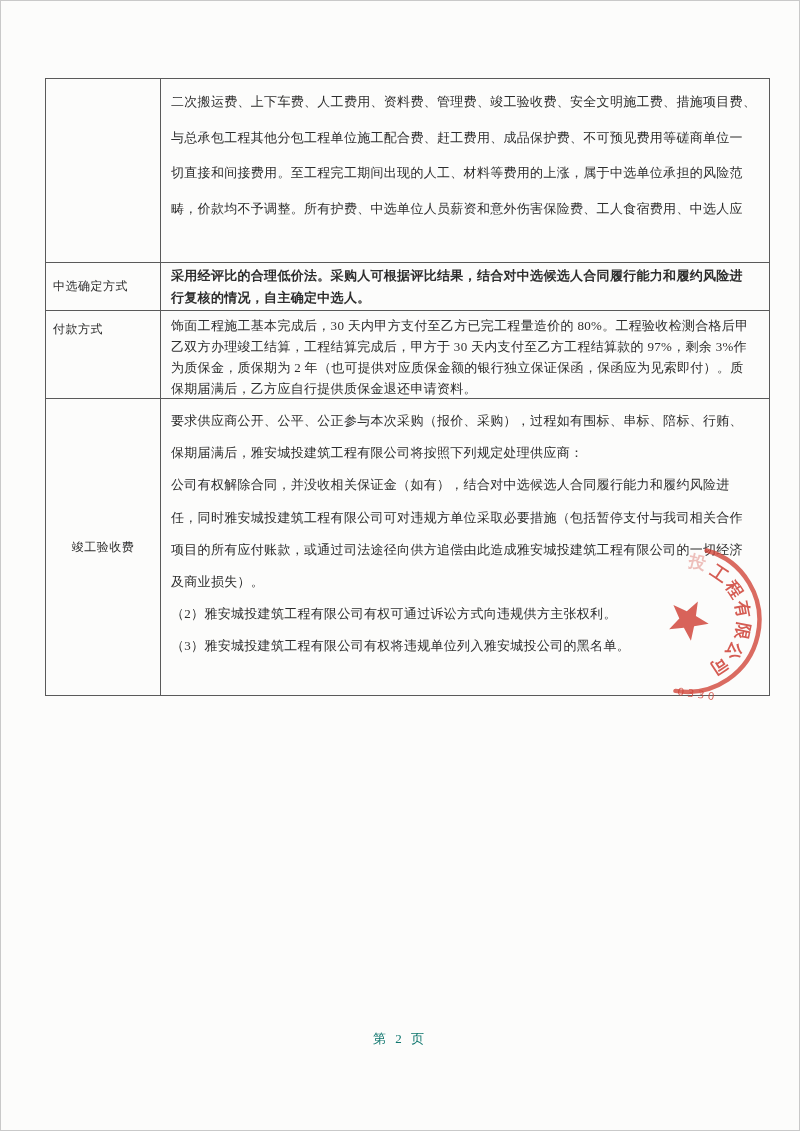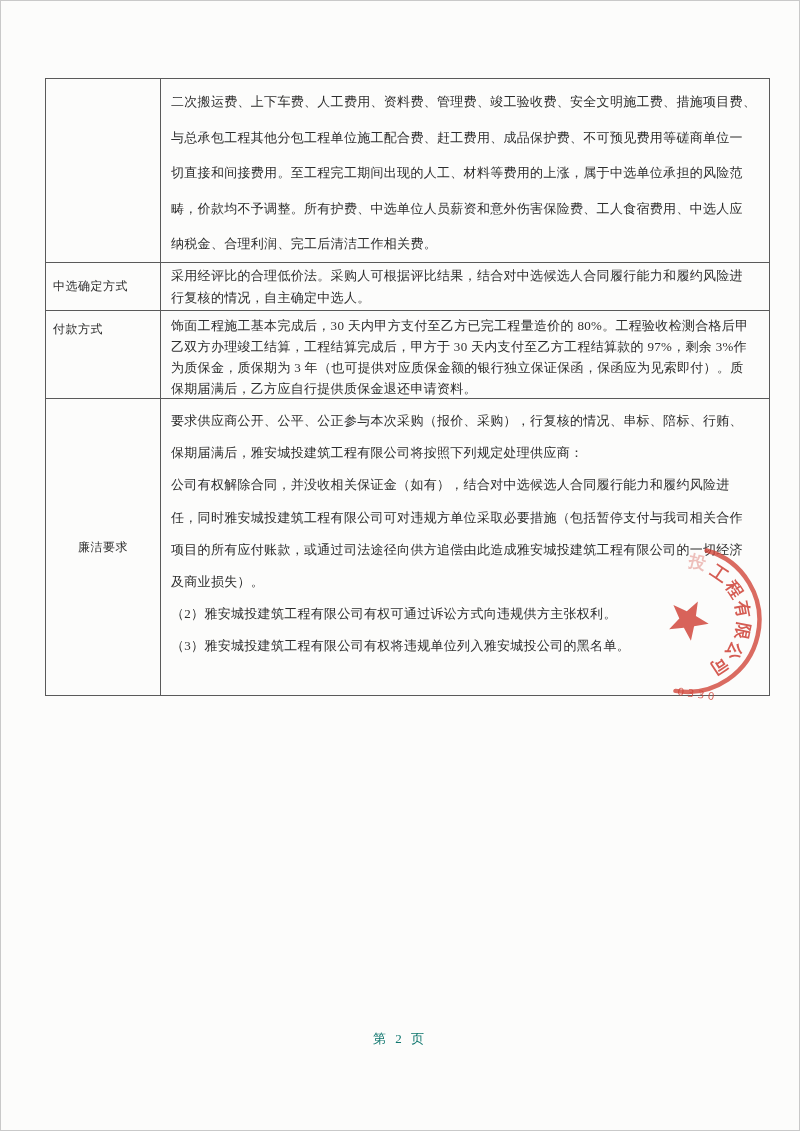--- a/index.html
+++ b/index.html
@@ -40,21 +40,21 @@
     padding-left: 10px;
     padding-right: 6px;
     font-size: 13px;
     letter-spacing: 0.3px;
   }
   .row-1 { height: 184px; }
   .row-1 .tcell { padding-top: 5px; }
   .row-1 .line { line-height: 35.5px; }
   .row-2 { height: 48px; }
   .row-2 .tcell { padding-top: 2px; }
-  .row-2 .line { line-height: 22px; }
+  .row-2 .line { line-height: 22px; font-weight: bold; }
   .row-3 { height: 88px; }
   .row-3 .tcell { padding-top: 4px; }
   .row-3 .line { line-height: 21px; }
   .row-4 { height: 296px; }
   .row-4 .tcell { padding-top: 6px; }
   .row-4 .line { line-height: 32.2px; }
   .page-footer {
     position: absolute;
     left: 0; right: 0;
     top: 1030px;
@@ -90,46 +90,45 @@
 
   <div class="doc-table">
 
     <div class="trow row-1">
       <div class="tlabel align-center"></div>
       <div class="tcell">
         <div class="line">二次搬运费、上下车费、人工费用、资料费、管理费、竣工验收费、安全文明施工费、措施项目费、</div>
         <div class="line">与总承包工程其他分包工程单位施工配合费、赶工费用、成品保护费、不可预见费用等磋商单位一</div>
         <div class="line">切直接和间接费用。至工程完工期间出现的人工、材料等费用的上涨，属于中选单位承担的风险范</div>
         <div class="line">畴，价款均不予调整。所有护费、中选单位人员薪资和意外伤害保险费、工人食宿费用、中选人应</div>
-        <div class="line">纳税金、合理利润、完工后清洁工作相关费。</div>
       </div>
     </div>
 
     <div class="trow row-2">
       <div class="tlabel align-left">中选确定方式</div>
       <div class="tcell">
         <div class="line">采用经评比的合理低价法。采购人可根据评比结果，结合对中选候选人合同履行能力和履约风险进</div>
         <div class="line">行复核的情况，自主确定中选人。</div>
       </div>
     </div>
 
     <div class="trow row-3">
       <div class="tlabel align-topleft">付款方式</div>
       <div class="tcell">
         <div class="line">饰面工程施工基本完成后，30 天内甲方支付至乙方已完工程量造价的 80%。工程验收检测合格后甲</div>
         <div class="line">乙双方办理竣工结算，工程结算完成后，甲方于 30 天内支付至乙方工程结算款的 97%，剩余 3%作</div>
-        <div class="line">为质保金，质保期为 3 年（也可提供对应质保金额的银行独立保证保函，保函应为见索即付）。质</div>
+        <div class="line">为质保金，质保期为 2 年（也可提供对应质保金额的银行独立保证保函，保函应为见索即付）。质</div>
         <div class="line">保期届满后，乙方应自行提供质保金退还申请资料。</div>
       </div>
     </div>
 
     <div class="trow row-4">
-      <div class="tlabel align-center">廉洁要求</div>
+      <div class="tlabel align-center">竣工验收费</div>
       <div class="tcell">
-        <div class="line">要求供应商公开、公平、公正参与本次采购（报价、采购），行复核的情况、串标、陪标、行贿、</div>
+        <div class="line">要求供应商公开、公平、公正参与本次采购（报价、采购），过程如有围标、串标、陪标、行贿、</div>
         <div class="line">保期届满后，雅安城投建筑工程有限公司将按照下列规定处理供应商：</div>
         <div class="line">公司有权解除合同，并没收相关保证金（如有），结合对中选候选人合同履行能力和履约风险进</div>
         <div class="line">任，同时雅安城投建筑工程有限公司可对违规方单位采取必要措施（包括暂停支付与我司相关合作</div>
         <div class="line">项目的所有应付账款，或通过司法途径向供方追偿由此造成雅安城投建筑工程有限公司的一切经济</div>
         <div class="line">及商业损失）。</div>
         <div class="line">（2）雅安城投建筑工程有限公司有权可通过诉讼方式向违规供方主张权利。</div>
         <div class="line">（3）雅安城投建筑工程有限公司有权将违规单位列入雅安城投公司的黑名单。</div>
       </div>
     </div>
 

